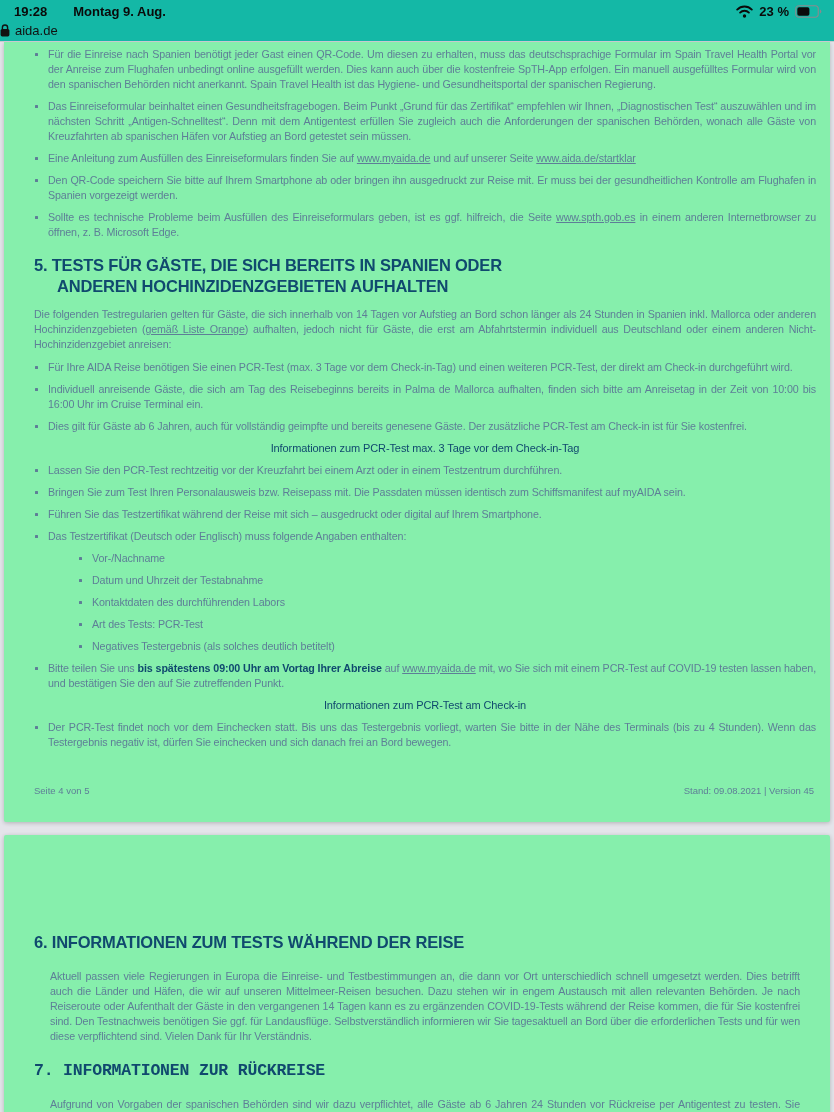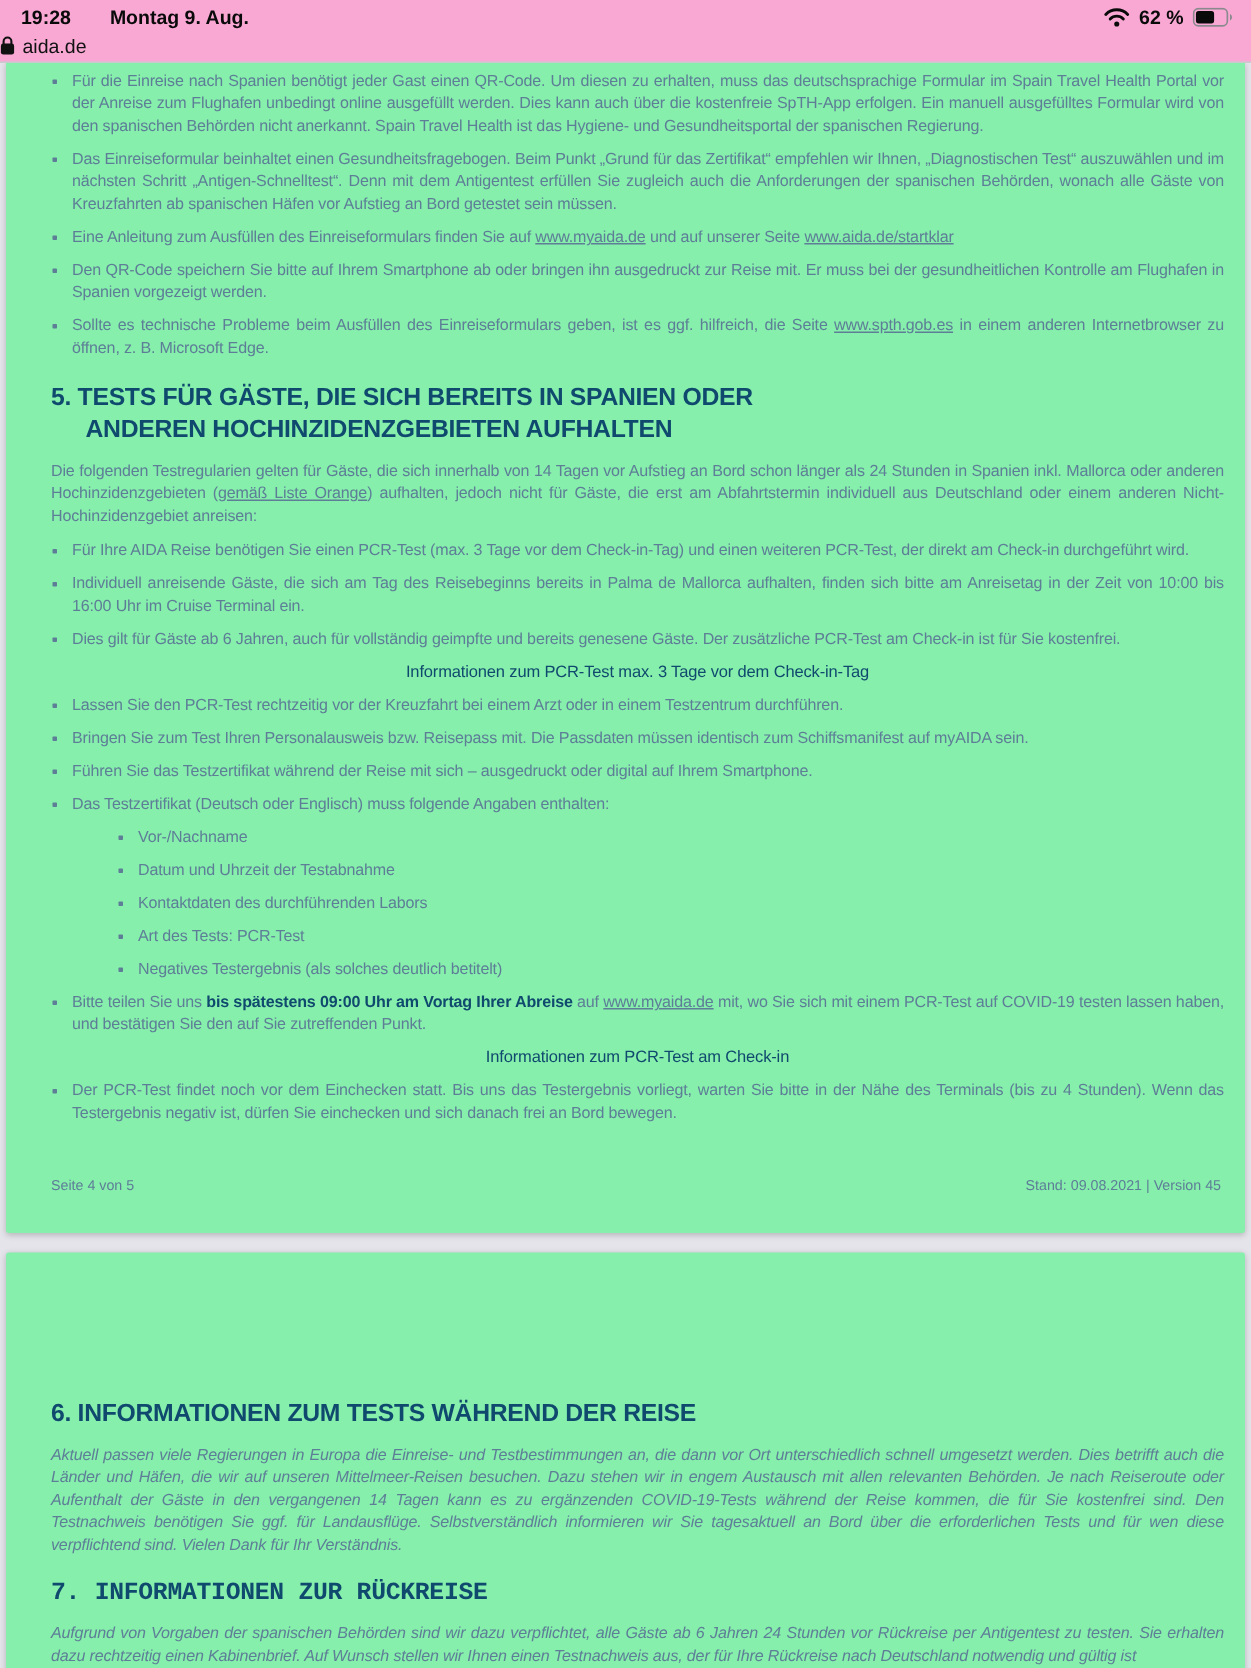--- a/index.html
+++ b/index.html
@@ -5,21 +5,21 @@
   html,body{margin:0;padding:0;}
   body{
     width:834px;height:1112px;overflow:hidden;position:relative;
     background:#e4e4ea;
     font-family:"Liberation Sans", sans-serif;
     -webkit-font-smoothing:antialiased;
   }
   
   .chrome{
     position:absolute;top:0;left:0;right:0;height:41px;
-    background:#f9a8d4;border-bottom:1px solid #c9c9ce;z-index:5;
+    background:#14b8a6;border-bottom:1px solid #c9c9ce;z-index:5;
   }
   .statusbar{
     position:absolute;top:0;left:0;right:0;height:22px;
     display:flex;align-items:center;
     font-size:13px;font-weight:700;color:#0a0a0a;
   }
   .statusbar .time{margin-left:14px;}
   .statusbar .date{margin-left:26px;}
   .statusbar .right{margin-left:auto;display:flex;align-items:center;gap:6px;margin-right:12px;}
   .statusbar .batt-pct{font-weight:700;}
@@ -63,38 +63,38 @@
     display:flex;justify-content:space-between;
     font-size:9.5px;color:#5e7e97;
   }
   
   .content2{
     padding:97px 14px 0 30px;
     font-size:10.7px;line-height:15px;letter-spacing:-0.1px;text-align:justify;
   }
   .content2 .h-main{margin:0 0 10px 0;}
   .content2 .h7{margin-top:13px;font-family:Liberation Mono, monospace;}
-  .content2 p{margin:0;font-style:italic;}
+  .content2 p{margin:16px;}
 </style>
 </head>
 <body>
 
 <div class="chrome">
   <div class="statusbar">
     <span class="time">19:28</span>
     <span class="date">Montag 9. Aug.</span>
     <span class="right">
       <span>
         <svg class="icon-svg" width="17" height="13" viewBox="0 0 17 13">
           <path d="M1.2 4.6 A 10.2 10.2 0 0 1 15.8 4.6" fill="none" stroke="#0a0a0a" stroke-width="1.9" stroke-linecap="round"></path>
           <path d="M4.1 7.6 A 6.2 6.2 0 0 1 12.9 7.6" fill="none" stroke="#0a0a0a" stroke-width="1.9" stroke-linecap="round"></path>
           <circle cx="8.5" cy="11" r="1.7" fill="#0a0a0a"></circle>
         </svg>
       </span>
-      <span class="batt-pct">62 %</span>
+      <span class="batt-pct">23 %</span>
       <span>
         <svg class="icon-svg" width="27" height="13" viewBox="0 0 27 13">
           <rect x="0.75" y="0.75" width="22.5" height="11.5" rx="3.2" fill="none" stroke="#8a8a8e" stroke-width="1.1"></rect>
           <rect x="2.3" y="2.3" width="12.1" height="8.4" rx="1.8" fill="#0a0a0a"></rect>
           <path d="M25 4.4 a 2.3 2.3 0 0 1 0 4.2 z" fill="#8a8a8e"></path>
         </svg>
       </span>
     </span>
   </div>
   <div class="urlbar">

